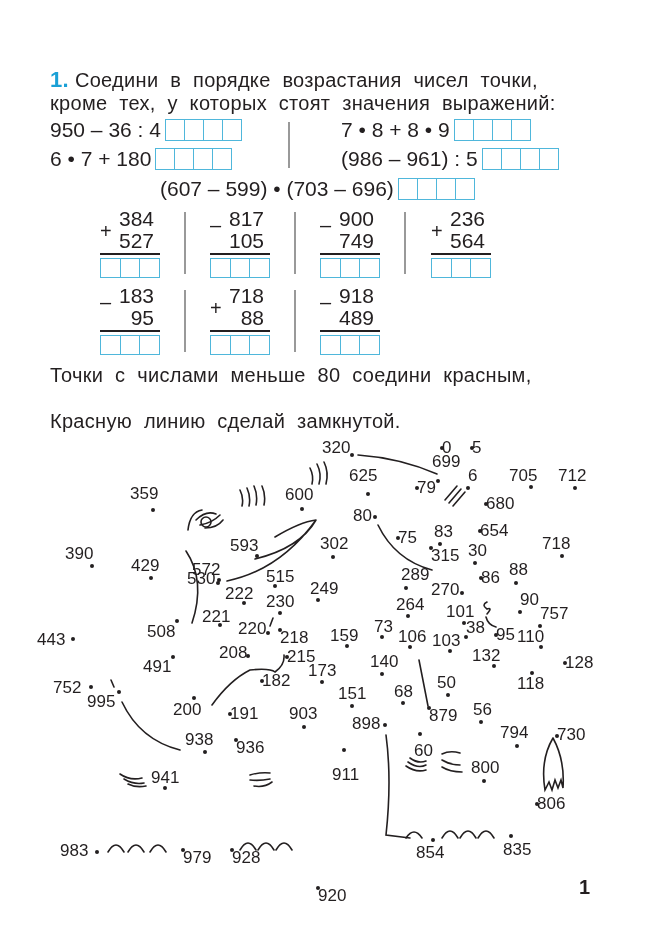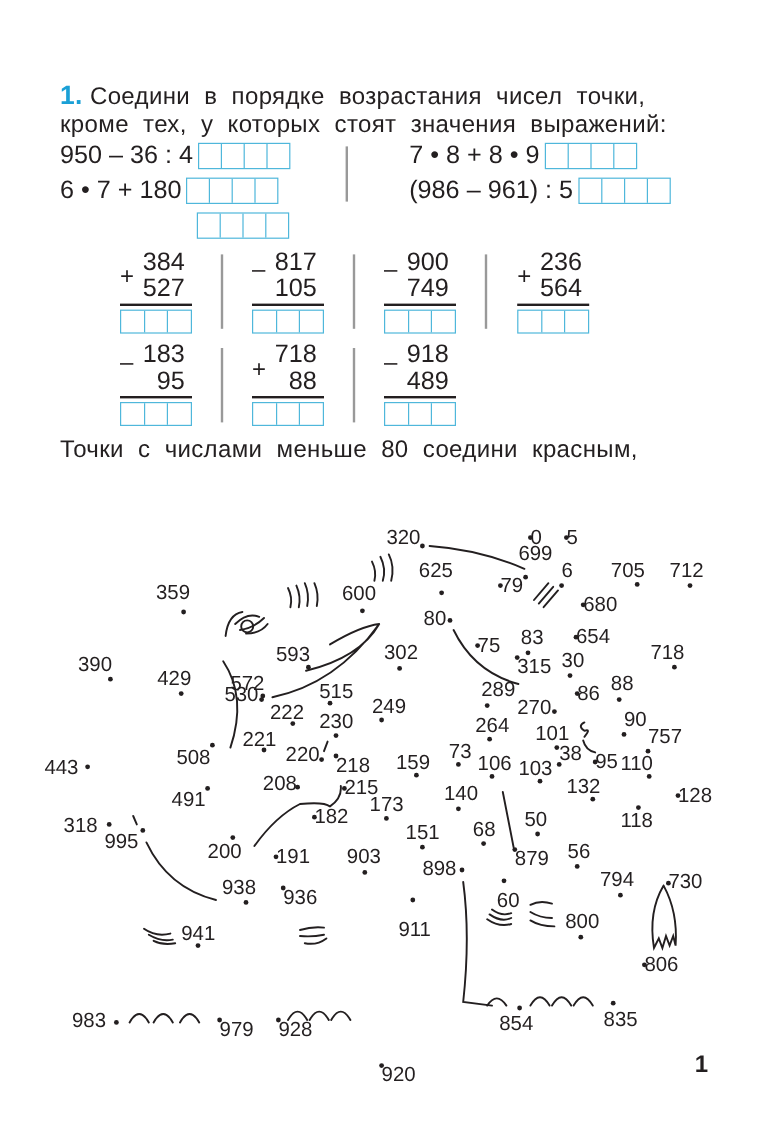--- a/index.html
+++ b/index.html
@@ -61,20 +61,21 @@
 <div class="expr" style="left:341px;top:147px;">
   <span>(986 – 961) : 5</span>
   <span class="boxes">
       <span></span>
       <span></span>
       <span></span>
       <span></span>
     </span>
 </div>
 <div class="expr" style="left:160px;top:177px;">
+  <span>(607 – 599) • (703 – 696)</span>
   <span class="boxes">
       <span></span>
       <span></span>
       <span></span>
       <span></span>
     </span>
 </div>
 <div class="vsep" style="left:288px;top:122px;height:46px;"></div>
 
 <div class="col" style="left:100px;top:208px;">
@@ -157,20 +158,21 @@
   <div class="ans">
       <span></span>
       <span></span>
       <span></span>
     </div>
 </div>
 
 <div class="task-text" style="top:364px;">
   <span>Точки с числами меньше 80 соедини красным,</span><br>
   <br>
+  <span>Красную линию сделай замкнутой.</span>
 </div>
 
 <svg class="draw" width="650" height="937">
   <g fill="none" stroke="#231f20" stroke-width="1.6" stroke-linecap="round">
     <path d="M358 455 Q400 458 437 474"></path>
     <path d="M378 525 Q395 560 432 570"></path>
     <path d="M445 500 l12 -14 M449 503 l12 -14 M453 506 l12 -14"></path>
     <path d="M310 468 q4 8 2 16 M317 464 q5 10 2 20 M324 462 q5 10 2 22"></path>
     <path d="M240 490 q4 8 2 16 M247 488 q4 9 2 18 M254 486 q4 9 2 19 M262 486 q4 9 2 19"></path>
     <path d="M188 530 q2 -18 14 -20 M196 520 q10 -10 20 -6 M200 525 q12 -2 20 -10 M205 528 q12 0 18 -8"></path>
@@ -250,21 +252,21 @@
     <div class="dot" style="left: 219px; top: 643px;"><span>208</span><i style="left: 27px; top: 11px;"></i></div>
     <div class="dot" style="left: 287px; top: 647px;"><span>215</span><i style="left: -2px; top: 8px;"></i></div>
     <div class="dot" style="left: 472px; top: 646px;"><span>132</span><i style="left: 20px; top: 18px;"></i></div>
     <div class="dot" style="left: 565px; top: 653px;"><span>128</span><i style="left: -2px; top: 8px;"></i></div>
     <div class="dot" style="left: 143px; top: 657px;"><span>491</span><i style="left: 28px; top: -2px;"></i></div>
     <div class="dot" style="left: 370px; top: 652px;"><span>140</span><i style="left: 10px; top: 20px;"></i></div>
     <div class="dot" style="left: 308px; top: 661px;"><span>173</span><i style="left: 12px; top: 19px;"></i></div>
     <div class="dot" style="left: 262px; top: 671px;"><span>182</span><i style="left: -2px; top: 8px;"></i></div>
     <div class="dot" style="left: 517px; top: 674px;"><span>118</span><i style="left: 13px; top: -3px;"></i></div>
     <div class="dot" style="left: 437px; top: 673px;"><span>50</span><i style="left: 9px; top: 20px;"></i></div>
-    <div class="dot" style="left: 53px; top: 678px;"><span>318</span><i style="left: 36px; top: 7px;"></i></div>
+    <div class="dot" style="left: 53px; top: 678px;"><span>752</span><i style="left: 36px; top: 7px;"></i></div>
     <div class="dot" style="left: 87px; top: 692px;"><span>995</span><i style="left: 30px; top: -2px;"></i></div>
     <div class="dot" style="left: 338px; top: 684px;"><span>151</span><i style="left: 12px; top: 20px;"></i></div>
     <div class="dot" style="left: 394px; top: 682px;"><span>68</span><i style="left: 7px; top: 19px;"></i></div>
     <div class="dot" style="left: 173px; top: 700px;"><span>200</span><i style="left: 19px; top: -4px;"></i></div>
     <div class="dot" style="left: 230px; top: 704px;"><span>191</span><i style="left: -2px; top: 8px;"></i></div>
     <div class="dot" style="left: 289px; top: 704px;"><span>903</span><i style="left: 13px; top: 21px;"></i></div>
     <div class="dot" style="left: 429px; top: 706px;"><span>879</span><i style="left: -2px; top: 0px;"></i></div>
     <div class="dot" style="left: 473px; top: 700px;"><span>56</span><i style="left: 6px; top: 20px;"></i></div>
     <div class="dot" style="left: 352px; top: 714px;"><span>898</span><i style="left: 31px; top: 9px;"></i></div>
     <div class="dot" style="left: 500px; top: 723px;"><span>794</span><i style="left: 15px; top: 21px;"></i></div>

